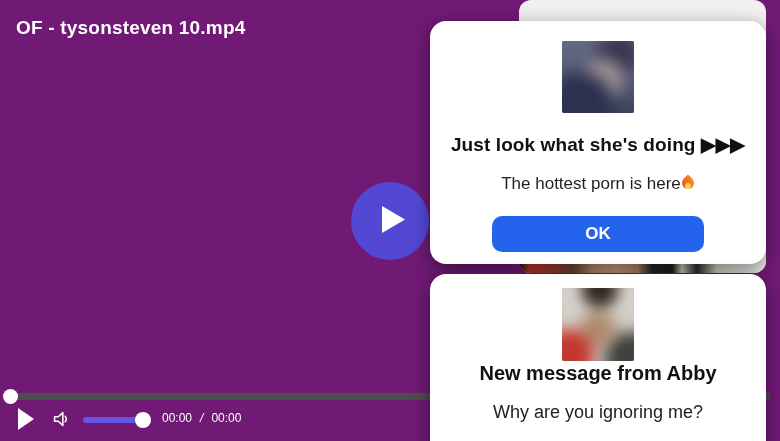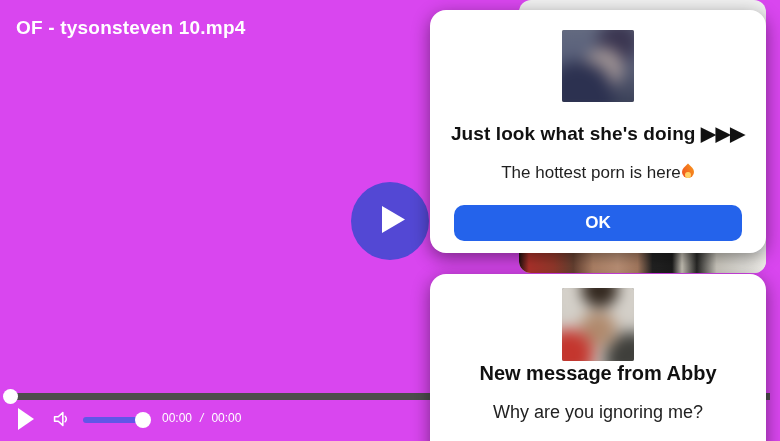--- a/index.html
+++ b/index.html
@@ -1,20 +1,20 @@
 <!DOCTYPE html>
 <html><head>
 <meta charset="utf-8">
 <style>
   * { margin:0; padding:0; box-sizing:border-box; }
   body { background:#222; font-family:"Liberation Sans", sans-serif; }
 
   .stage {
     position:relative; width:780px; height:441px;
-    background:#d946ef; overflow:hidden;
+    background:#701a75; overflow:hidden;
     font-family:"Liberation Sans", sans-serif;
   }
 
   
   .video-title {
     position:absolute; left:16px; top:17px;
     color:#fff; font-size:19px; font-weight:bold; letter-spacing:.2px;
     z-index:1;
   }
   .big-play {
@@ -64,21 +64,21 @@
       #c79a7e 40%, #b08266 48%, #242424 54%, #1e1e1e 62%, #cfcabe 66%,
       #2a2a28 72%, #d6d2c8 80%, #e8e6e0 90%, #f2f0ec 100%);
   }
 
   
   .popup {
     position:absolute; left:430px; width:336px; background:#fff;
     border-radius:16px; box-shadow:0 5px 18px rgba(0,0,0,.45); z-index:5;
     display:flex; flex-direction:column; align-items:center; text-align:center;
   }
-  .popup-1 { top:10px;  height:243px; }
+  .popup-1 { top:21px;  height:243px; }
   .popup-2 { top:274px; height:200px; }
 
   .thumb {
     width:72px; height:72px; position:relative; overflow:hidden;
     border-radius:2px; cursor:pointer; background:#777;
   }
   .thumb::before {
     content:""; position:absolute; inset:-10px; filter:blur(6px);
   }
   .popup-1 .thumb { margin-top:20px; }
@@ -113,21 +113,21 @@
     content:""; position:absolute; left:1px; top:1px; width:12px; height:12px;
     background:linear-gradient(200deg,#f7941d,#ef4f1f);
     border-radius:0 50% 50% 50%; transform:rotate(45deg);
   }
   .flame::after {
     content:""; position:absolute; left:4.5px; top:7px; width:5.5px; height:6px;
     background:#ffd166; border-radius:50% 50% 50% 50%;
   }
 
   .ok-button {
-    margin-top:22px; width:288px; height:36px; border:none; border-radius:10px;
+    margin-top:22px; width:212px; height:36px; border:none; border-radius:10px;
     background:#2463eb; color:#fff; font-size:17px; font-weight:bold;
     font-family:inherit; cursor:pointer;text-align:center;
   }
 </style>
 </head>
 <body>
 
 <div class="stage">
 
   <div class="video-title">OF - tysonsteven 10.mp4</div>

